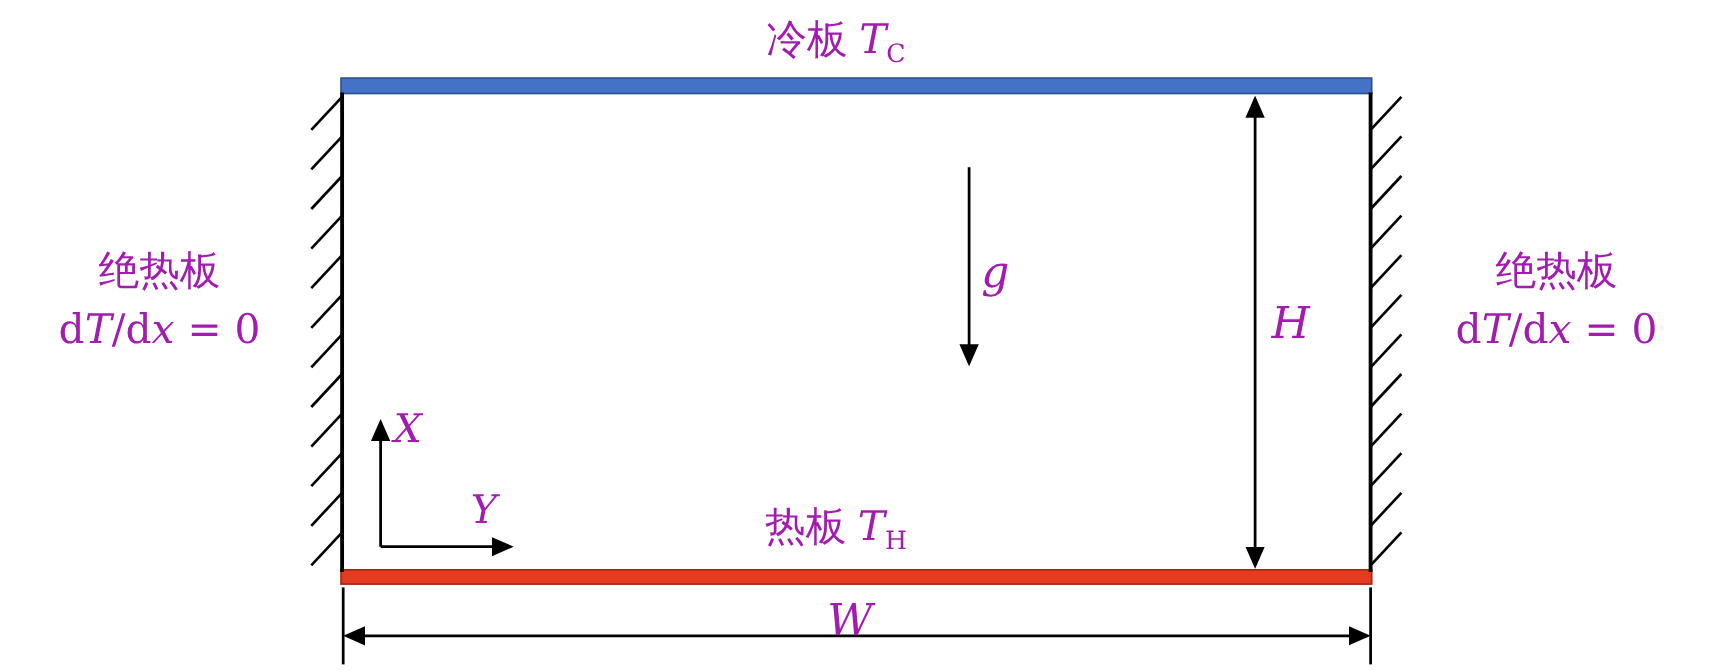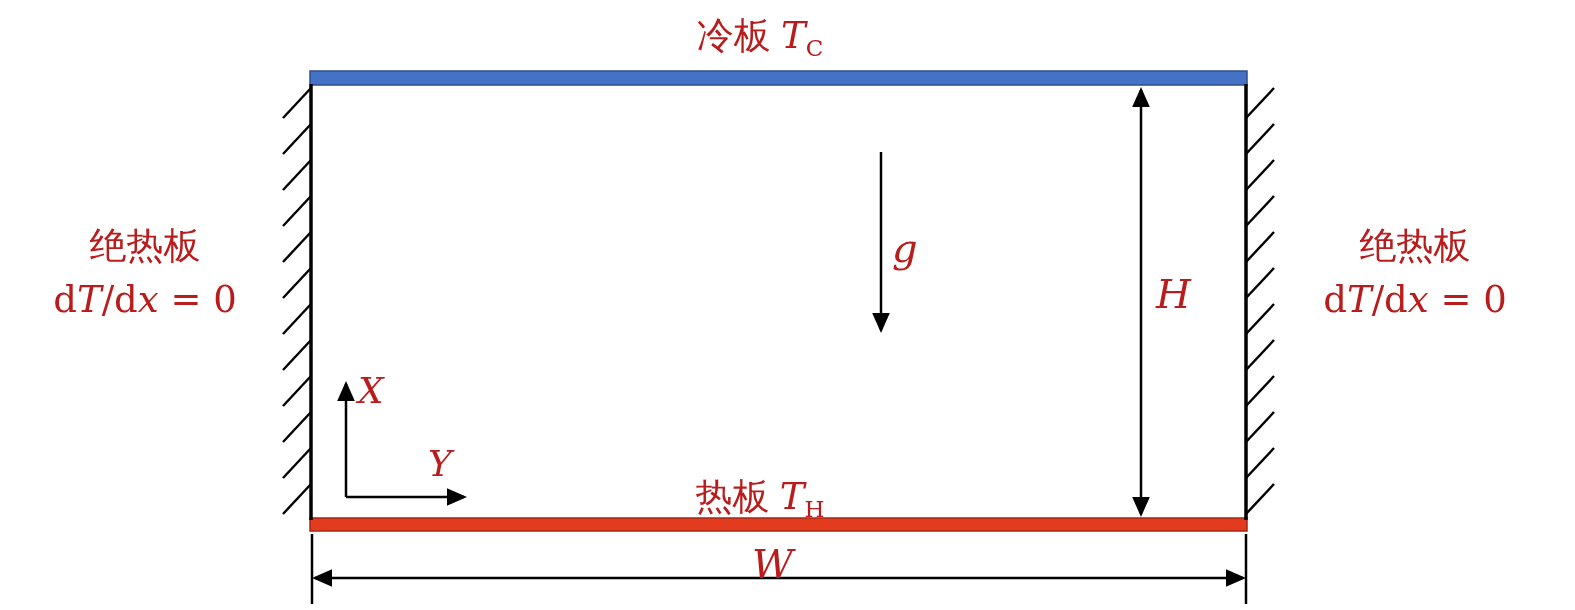--- a/index.html
+++ b/index.html
@@ -3,21 +3,21 @@
 <meta charset="utf-8">
 <style>
   html, body { margin: 0; padding: 0; background: #ffffff; }
   .stage {
     position: relative;
     width: 1575px;
     height: 610px;
     background: #ffffff;
     overflow: hidden;
     font-family: "DejaVu Serif", "Liberation Serif", serif;
-    color: #b91c1c;
+    color: #a21caf;
   }
   .stage svg { position: absolute; left: 0; top: 0; }
   .label { position: absolute; font-size: 37px; line-height: 1.3; white-space: nowrap; }
   .centered { text-align: center; }
   .cjk { font-family: "DejaVu Sans", "Liberation Sans", sans-serif; }
   .var { font-style: italic; font-family: "DejaVu Serif", "Liberation Serif", serif; }
   .rm  { font-style: normal; }
   .plate-label .var { margin-left: 0.28em; }
   .plate-label sub { font-size: 62%; font-style: normal; }
   .side-label { width: 310px; text-align: center; }
@@ -81,21 +81,21 @@
     <line x1="315" y1="578" x2="1243" y2="578" stroke="#000" stroke-width="2.5" marker-start="url(#arr)" marker-end="url(#arr)"></line>
 
     <line x1="346" y1="497" x2="346" y2="384" stroke="#000" stroke-width="2.5" marker-end="url(#arr)"></line>
     <line x1="346" y1="497" x2="464" y2="497" stroke="#000" stroke-width="2.5" marker-end="url(#arr)"></line>
   </svg>
 
   <div class="label centered plate-label" style="left:560px; top:12px; width:400px;">
     <span class="cjk">冷板</span><span class="var">T</span><sub>C</sub>
   </div>
 
-  <div class="label centered plate-label" style="left:560px; top:473px; width:400px;text-align:center;">
+  <div class="label centered plate-label" style="left:560px; top:455px; width:400px;text-align:center;">
     <span class="cjk">热板</span><span class="var">T</span><sub>H</sub>
   </div>
 
   <div class="label side-label" style="left:-10px; top:222px;">
     <div class="cjk">绝热板</div>
     <div class="eq"><span class="rm">d</span><span class="var">T</span><span class="rm">/d</span><span class="var">x</span><span class="rm"> = 0</span></div>
   </div>
 
   <div class="label side-label" style="left:1260px; top:222px;">
     <div class="cjk">绝热板</div>

